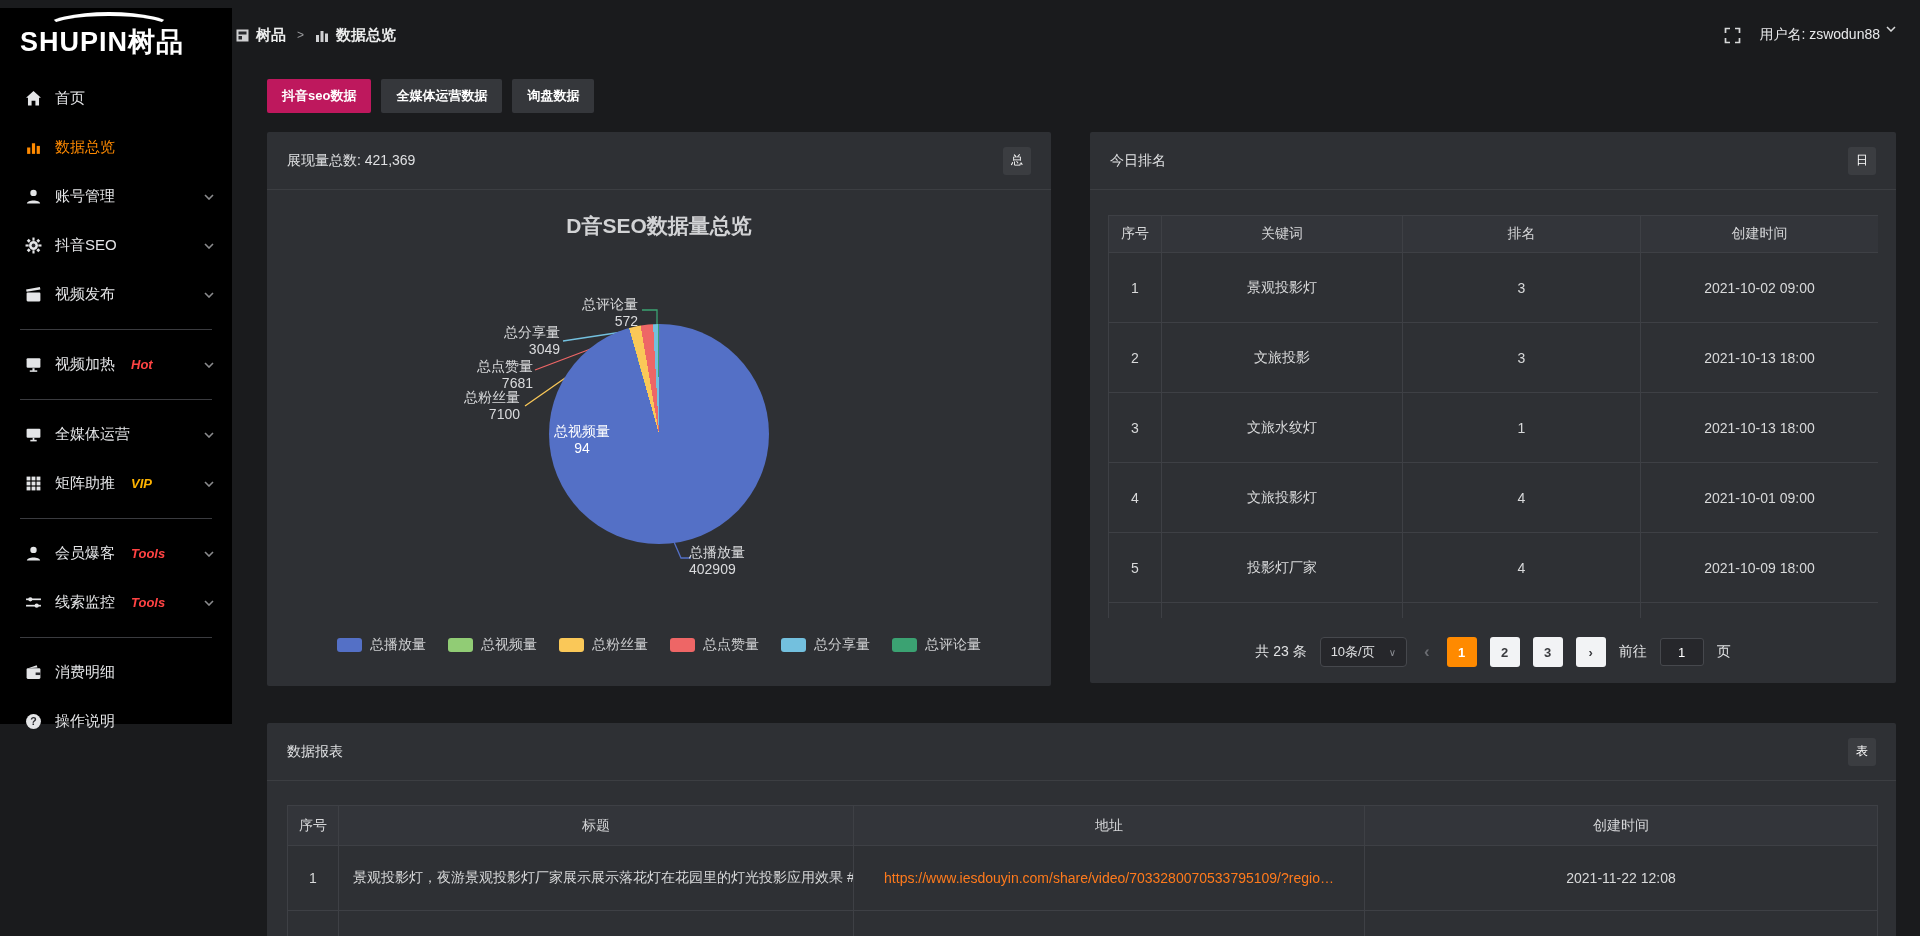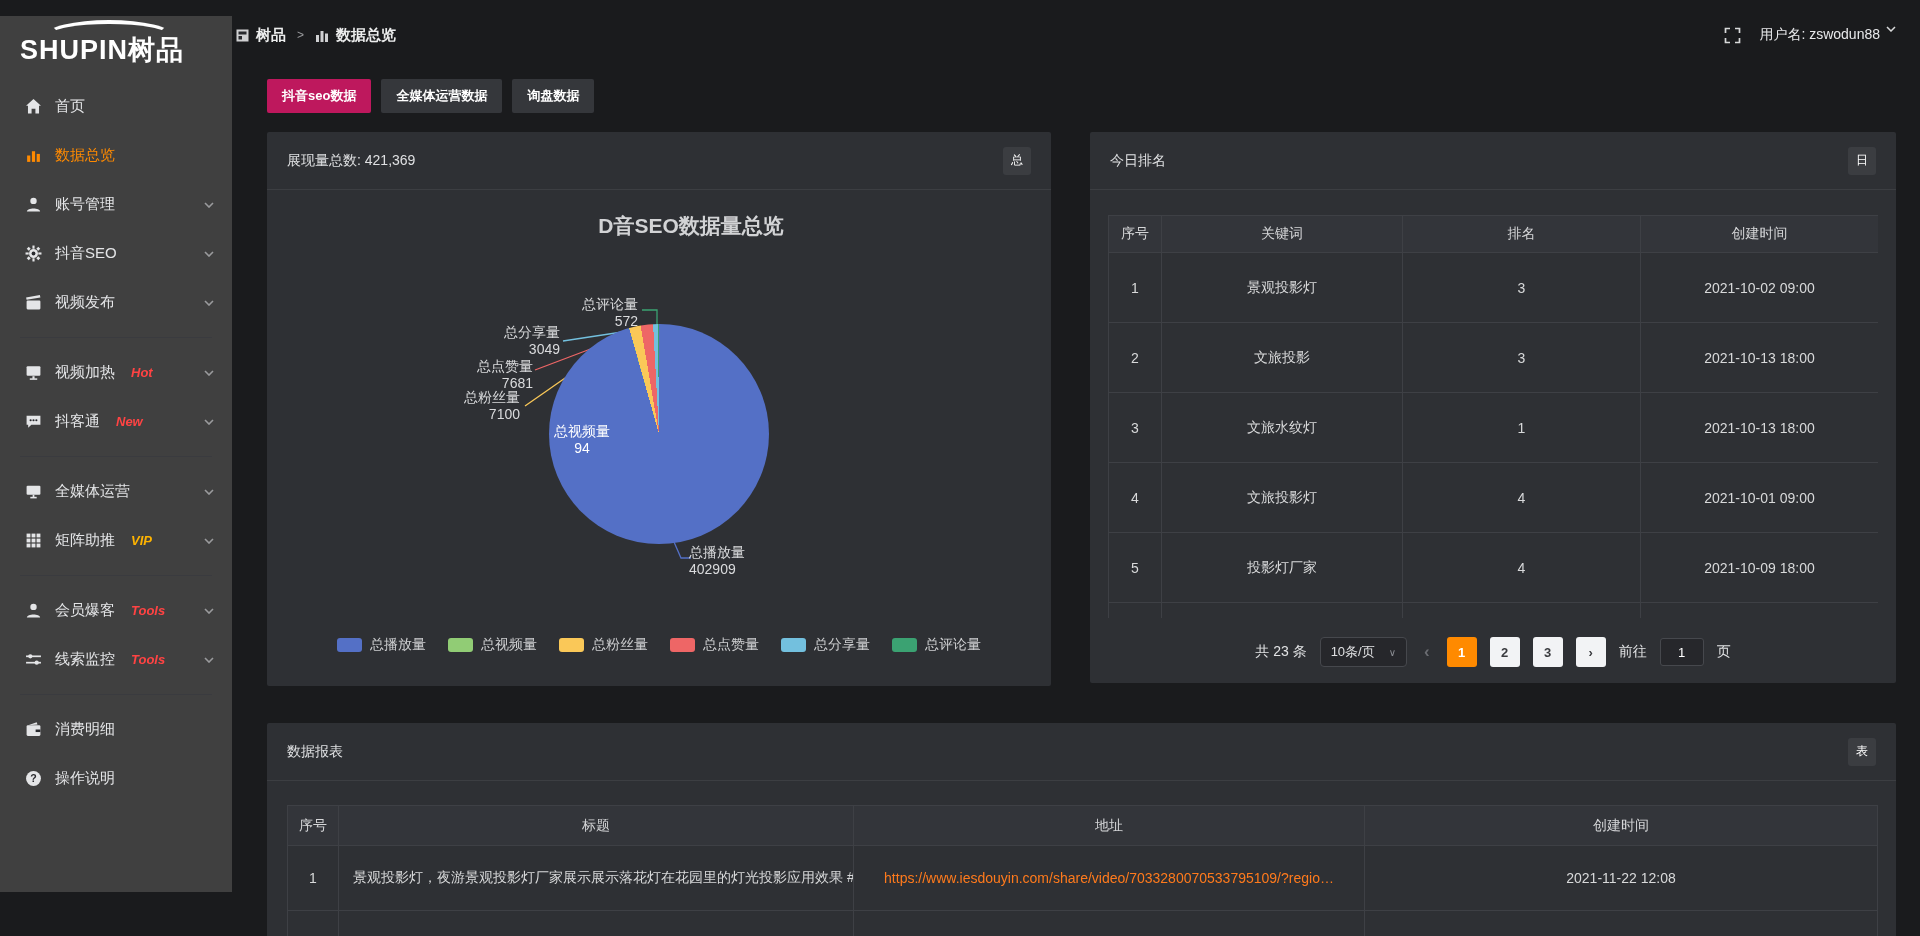--- a/index.html
+++ b/index.html
@@ -1,20 +1,20 @@
 <!DOCTYPE html>
 <html><head>
 <meta charset="utf-8">
 <style>
   * { margin:0; padding:0; box-sizing:border-box; }
   html,body { width:1920px; height:936px; overflow:hidden; background:#1a1b1d;
     font-family:"Liberation Sans","DejaVu Sans",sans-serif; color:#d8d9db; }
 
   
-  .sidebar { position:absolute; left:0; top:16px; width:232px; height:876px; background:#404040; z-index:5; }
+  .sidebar { position:absolute; left:0; top:8px; width:232px; height:716px; background:#000000; z-index:5; }
   .logo { position:relative; height:60px; padding:16px 0 0 20px; color:#fff; font-weight:800;
           font-size:27px; letter-spacing:1px; white-space:nowrap; }
   .logo-arc { position:absolute; left:46px; top:4px; width:126px; height:30px;
           border:4px solid transparent; border-top:4px solid #fff; border-radius:50%; }
   .nav { padding-top:6px; }
   .nav-item { height:49px; display:flex; align-items:center; padding:0 18px 0 24px;
           color:#e4e5e7; font-size:15px; cursor:pointer; }
   .nav-item.active { color:#ff8a00; }
   .nav-icon { width:18px; height:18px; display:flex; align-items:center; justify-content:center; }
   .nav-label { margin-left:13px; }
@@ -41,21 +41,21 @@
   .prow { display:flex; gap:39px; }
   .panel { background:#2e3034; border-radius:2px; }
   .panel-head { height:58px; border-bottom:1px solid #3c3e42; display:flex; align-items:center;
          justify-content:space-between; padding:0 20px; }
   .panel-title { font-size:14px; color:#dfe0e2; }
   .corner-btn { width:28px; height:28px; background:#3b3d41; color:#fff; font-size:12px;
          border-radius:3px; display:flex; align-items:center; justify-content:center; cursor:pointer; }
 
   
   .pie-panel { width:784px; height:554px; }
-  .chart-area { position:relative; height:440px;padding-left:32px; }
+  .chart-area { position:relative; height:440px; }
   .chart-title { position:absolute; top:22px; width:100%; text-align:center; font-size:21px;
          font-weight:bold; color:#d2d3d5; }
   .pie { position:absolute; left:282px; top:134px; width:220px; height:220px; border-radius:50%;
      background:conic-gradient(#5470c6 0deg 344.2deg, #91cc75 344.2deg 344.3deg,
        #fac858 344.3deg 350.35deg, #ee6666 350.35deg 356.9deg,
        #73c0de 356.9deg 359.5deg, #3ba272 359.5deg 360deg); }
   .lines { position:absolute; left:0; top:0; }
   .callout { position:absolute; font-size:14px; line-height:17px; color:#dadbdd; }
   .ra { text-align:right; } .la { text-align:left; } .ca { text-align:center; }
   .co-comment { right:413px; top:106px; }
@@ -209,39 +209,20 @@
       </span>
       <span class="nav-label">视频加热</span>
       <span class="badge red">Hot</span>
       <span class="chev">
           <svg width="10" height="6" viewBox="0 0 10 6">
             <path d="M1 1 5 5 9 1" stroke="#b9babd" stroke-width="1.6" fill="none"></path>
           </svg>
         </span>
     </div>
 
-    <div class="nav-item">
-      <span class="nav-icon">
-        <svg width="17" height="17" viewBox="0 0 16 16">
-            <path d="M1.5 2.5 H14.5 V11 H6 L3 13.8 V11 H1.5 Z" fill="currentColor"></path>
-            <g fill="#28292d">
-              <circle cx="5.3" cy="6.8" r="1"></circle>
-              <circle cx="8" cy="6.8" r="1"></circle>
-              <circle cx="10.7" cy="6.8" r="1"></circle>
-            </g>
-          </svg>
-      </span>
-      <span class="nav-label">抖客通</span>
-      <span class="badge red">New</span>
-      <span class="chev">
-          <svg width="10" height="6" viewBox="0 0 10 6">
-            <path d="M1 1 5 5 9 1" stroke="#b9babd" stroke-width="1.6" fill="none"></path>
-          </svg>
-        </span>
-    </div>
 
     <div class="divider"></div>
 
     <div class="nav-item">
       <span class="nav-icon">
         <svg width="17" height="17" viewBox="0 0 16 16">
             <g fill="currentColor">
               <rect x="1.5" y="2.5" width="13" height="8.5" rx="1"></rect>
               <rect x="5" y="13" width="6" height="1.5"></rect>
               <rect x="7.2" y="11" width="1.6" height="2.2"></rect>

